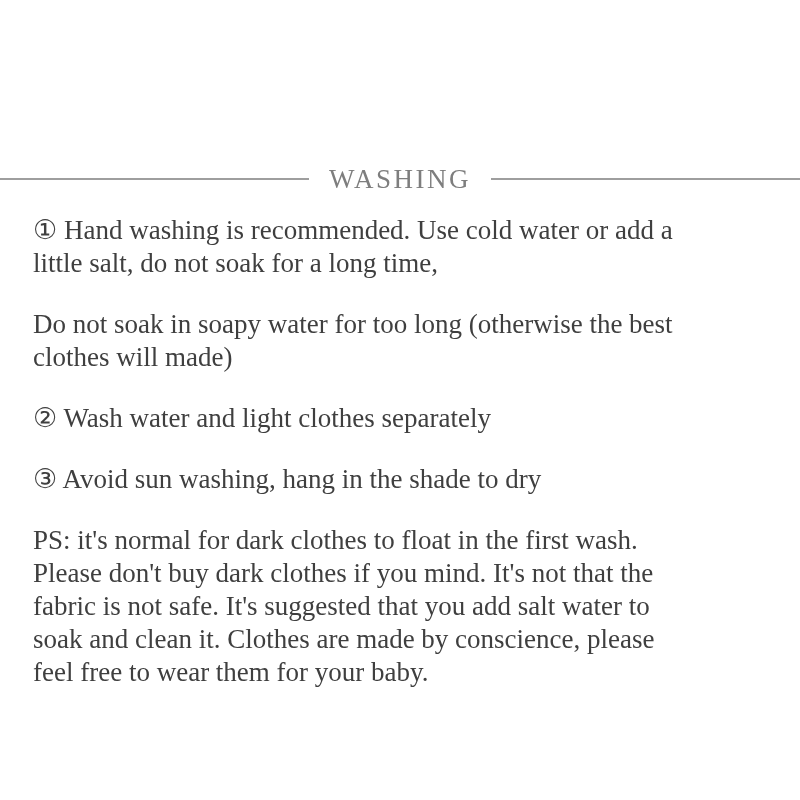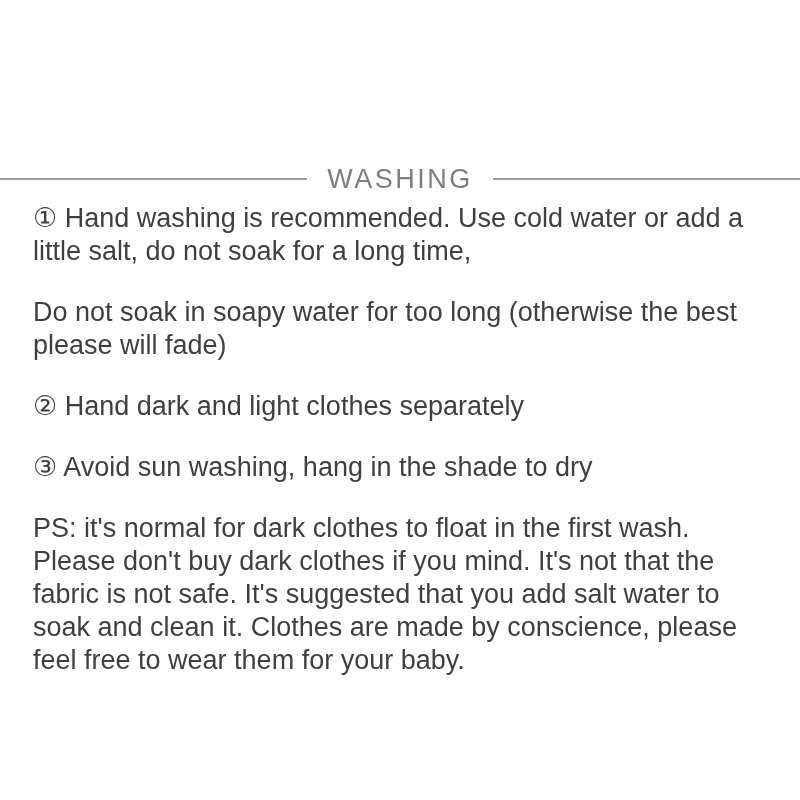--- a/index.html
+++ b/index.html
@@ -9,21 +9,21 @@
     --line-color: #9e9e9e;
   }
   * { margin: 0; padding: 0; box-sizing: border-box; }
   html, body { background: var(--bg); }
   .page {
     position: relative;
     width: 800px;
     height: 800px;
     background: var(--bg);
     overflow: hidden;
-    font-family: Liberation Sans, sans-serif;
+    font-family: Liberation Serif, serif;
   }
   .divider-row {
     display: flex;
     align-items: center;
     margin-top: 161px;
     width: 100%;
   }
   .divider-line {
     flex: 1 1 auto;
     height: 2px;
@@ -35,21 +35,21 @@
     font-size: 27px;
     line-height: 36px;
     letter-spacing: 2.5px;
     font-weight: 400;
     color: var(--header-color);
     white-space: pre;
   }
   .content {
     padding-left: 33px;
     padding-right: 20px;
-    margin-top: 5px;
+    margin-top: 17px;
   }
   .content p {
     font-size: 27px;
     line-height: 33px;
     color: var(--text-color);
     white-space: pre;
     margin: 0 0 28px 0;
   }
 </style>
 </head>
@@ -60,22 +60,22 @@
   <div class="divider-row">
     <span class="divider-line"></span>
     <span class="header-title">WASHING</span>
     <span class="divider-line"></span>
   </div>
 
   <div class="content">
     <p>① Hand washing is recommended. Use cold water or add a
 little salt, do not soak for a long time,</p>
     <p>Do not soak in soapy water for too long (otherwise the best
-please will fade)</p>
-    <p>② Hand dark and light clothes separately</p>
+clothes will made)</p>
+    <p>② Wash water and light clothes separately</p>
     <p>③ Avoid sun washing, hang in the shade to dry</p>
     <p>PS: it's normal for dark clothes to float in the first wash.
 Please don't buy dark clothes if you mind. It's not that the
 fabric is not safe. It's suggested that you add salt water to
 soak and clean it. Clothes are made by conscience, please
 feel free to wear them for your baby.</p>
   </div>
 
 </div>
 

